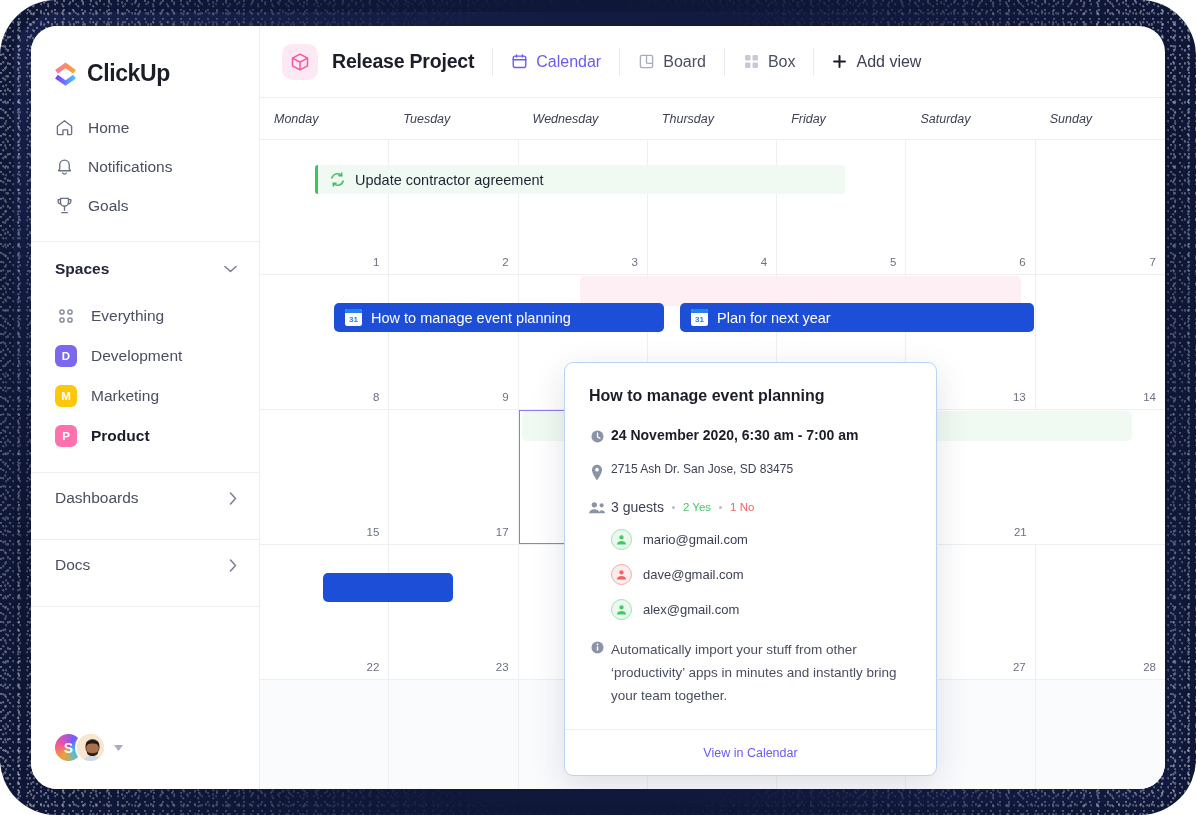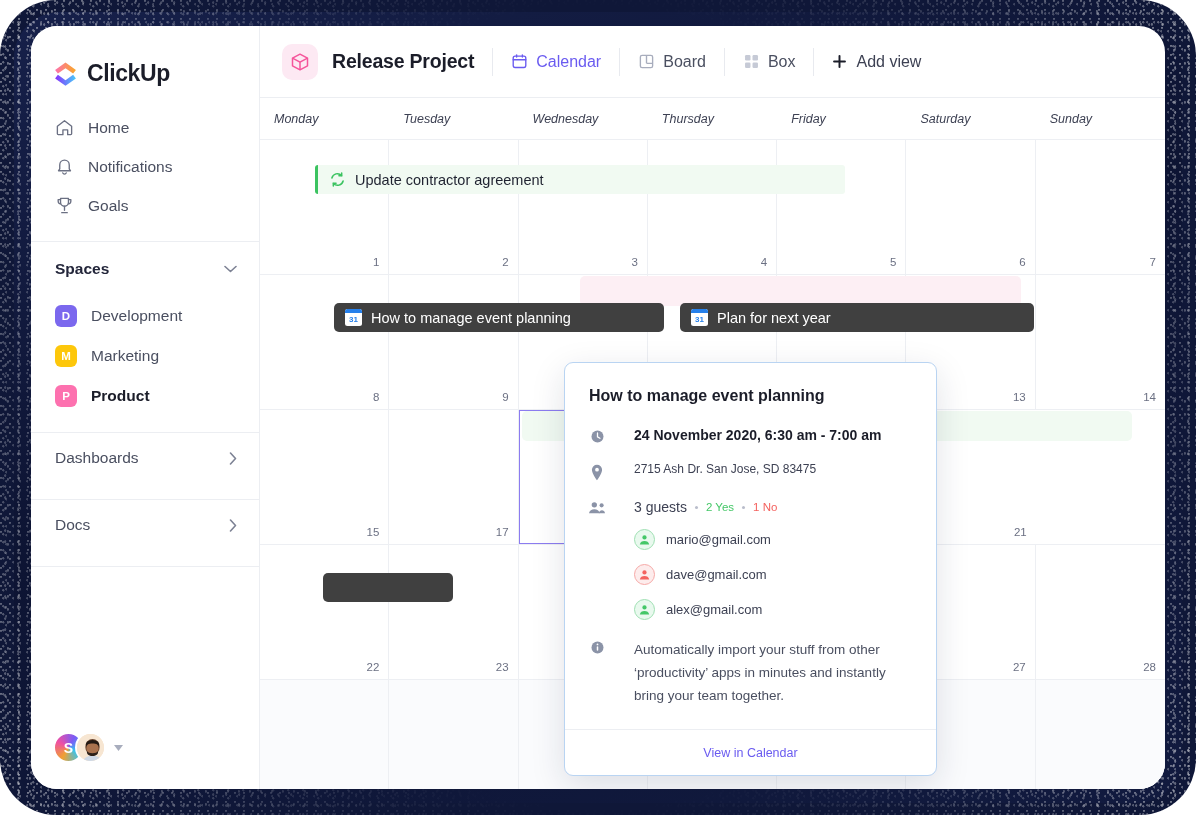--- a/index.html
+++ b/index.html
@@ -156,21 +156,21 @@
   .cell.muted { background: #fafbfd; }
   .cell.today { border: 1.6px solid #8c7cf0; }
   .cell.today .dnum { color: #6a5bf0; font-weight: 700; }
 
   
   .chip {
     position: absolute; height: 29px; border-radius: 5px;
     display: flex; align-items: center; gap: 9px; padding: 0 11px;
     font-size: 14.5px; z-index: 3; cursor: pointer; white-space: nowrap;
   }
-  .chip.blue { background: #404040; color: #fff; }
+  .chip.blue { background: #1d4ed8; color: #fff; }
   .chip.green-out {
     background: #f1faf2; color: #1f2230; border-left: 3.5px solid #3bc360;
     border-radius: 3px; font-size: 14.5px;
   }
   .band {
     position: absolute; height: 30px; border-radius: 5px; z-index: 1;
   }
   .band.pink { background: #fdeff4; }
   .band.greenlite { background: #f1faf2; }
   .gcal-ic {
@@ -186,21 +186,21 @@
   
   .popup {
     position: absolute; left: 304px; top: 264px;
     width: 373px; background: #fff;
     border: 1px solid #b9d4f2; border-radius: 9px;
     box-shadow: 0 10px 34px rgba(20,30,60,.13);
     z-index: 20; overflow: hidden;
   }
   .pop-body { padding: 24px 24px 22px 24px; }
   .pop-title { font-size: 16px; font-weight: 700; color: #1b1d29; margin-bottom: 22px; }
-  .pop-row { display: flex; align-items: flex-start; gap: 29px; margin-bottom: 18px; }
+  .pop-row { display: flex; align-items: flex-start; gap: 6px; margin-bottom: 18px; }
   .pop-row .pic { width: 16px; flex: none; display: flex; justify-content: center; padding-top: 2px; }
   .pop-when { font-size: 14px; font-weight: 700; color: #1b1d29; }
   .pop-where { font-size: 12px; color: #3d4153; }
   .guests-line { display: flex; align-items: center; gap: 8px; }
   .guests-main { font-size: 14px; color: #3d4153; }
   .dot { width: 3px; height: 3px; border-radius: 50%; background: #b9bdcb; }
   .g-yes { font-size: 11.5px; color: #44c767; }
   .g-no { font-size: 11.5px; color: #f4625f; }
   .guest { display: flex; align-items: center; gap: 11px; margin-top: 14px; }
   .g-av {
@@ -276,20 +276,29 @@
 
     <div class="spaces-head">
       <span class="spaces-title">Spaces</span>
       <svg width="13" height="8" viewBox="0 0 13 8" fill="none" stroke="#7d8294" stroke-width="1.6" stroke-linecap="round" stroke-linejoin="round">
           <path d="M1 1.5 L6.5 6.5 L12 1.5"></path>
         </svg>
     </div>
 
     <div>
       <div class="space-item">
+        <svg class="everything-ic" viewBox="0 0 22 22" fill="none" stroke="#8a8fa0" stroke-width="1.5">
+          <circle cx="7" cy="7" r="2.1"></circle>
+            <circle cx="15" cy="7" r="2.1"></circle>
+            <circle cx="7" cy="15" r="2.1"></circle>
+            <circle cx="15" cy="15" r="2.1"></circle>
+        </svg>
+        <span class="space-label">Everything</span>
+      </div>
+      <div class="space-item">
         <span class="space-badge" style="background:#7b68ee">D</span>
         <span class="space-label">Development</span>
       </div>
       <div class="space-item">
         <span class="space-badge" style="background:#fdc70b">M</span>
         <span class="space-label">Marketing</span>
       </div>
       <div class="space-item active">
         <span class="space-badge" style="background:#fd71af">P</span>
         <span class="space-label">Product</span>

